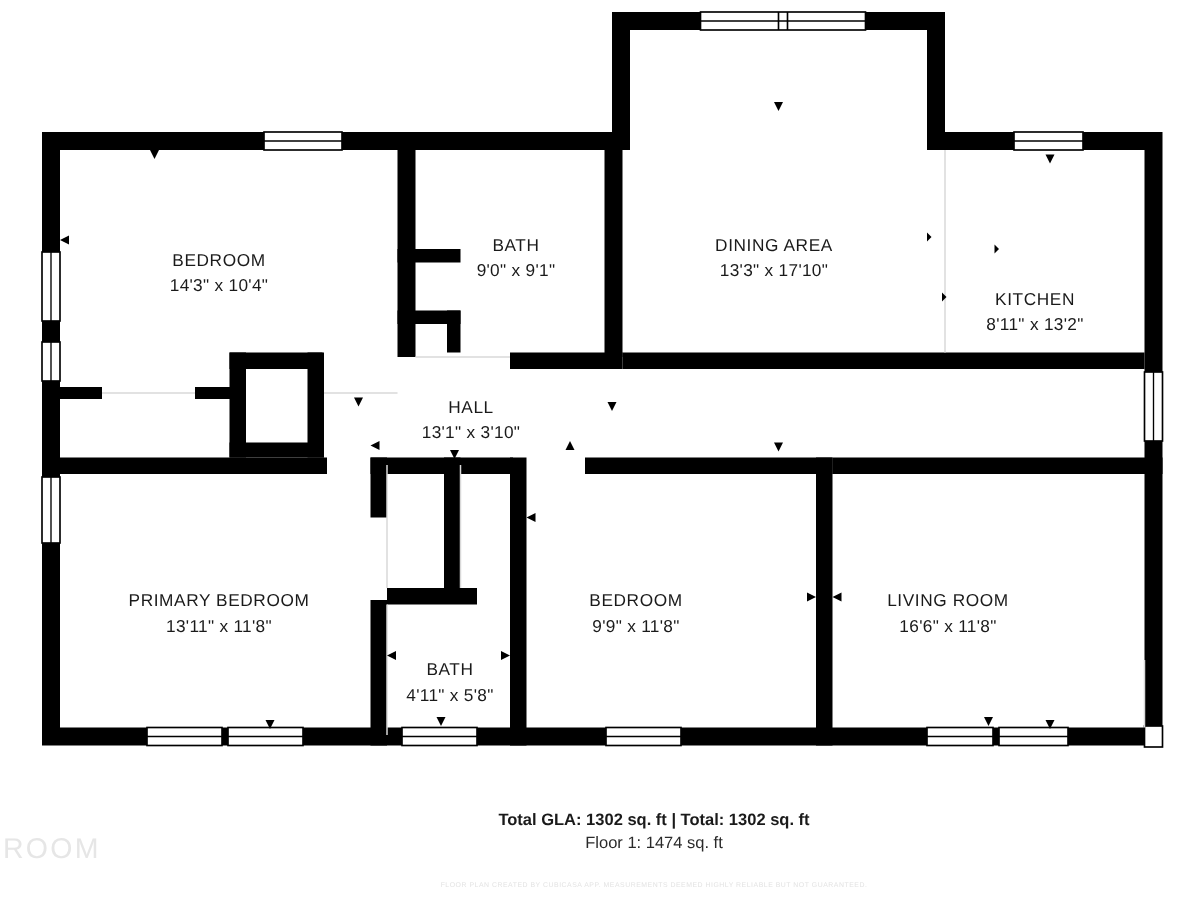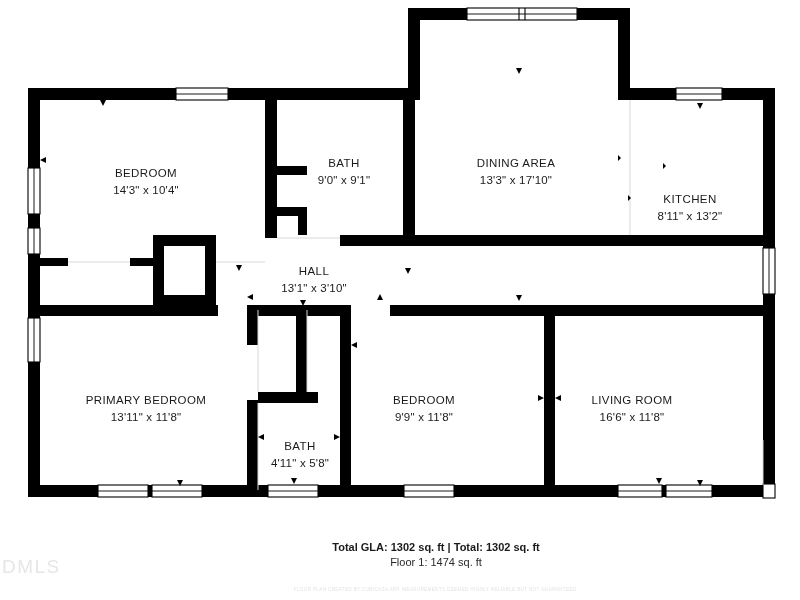--- a/index.html
+++ b/index.html
@@ -306,15 +306,15 @@
     </g>
 
   </svg>
 
   <div class="footer-area">
     <p class="footer-total">Total GLA: 1302 sq. ft  |  Total: 1302 sq. ft</p>
     <p class="footer-floor">Floor 1: 1474 sq. ft</p>
     <p class="footer-disclaimer">FLOOR PLAN CREATED BY CUBICASA APP. MEASUREMENTS DEEMED HIGHLY RELIABLE BUT NOT GUARANTEED.</p>
   </div>
 
-  <div class="watermark">DMLS</div>
+  <div class="watermark">ROOM</div>
 
 </div>
 
 </body></html>

